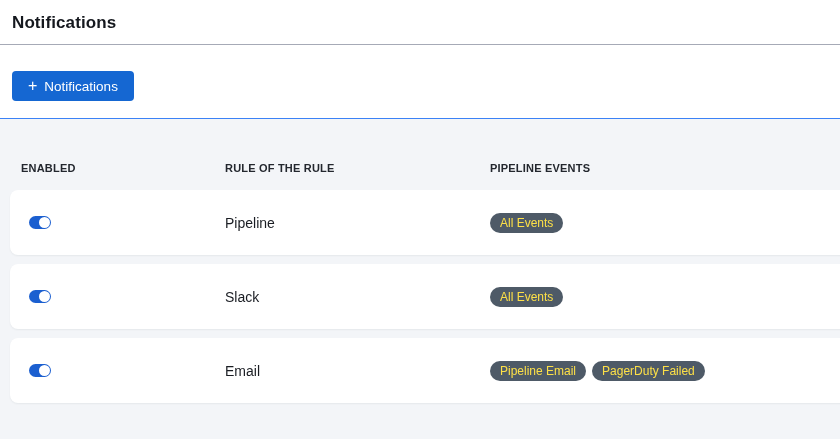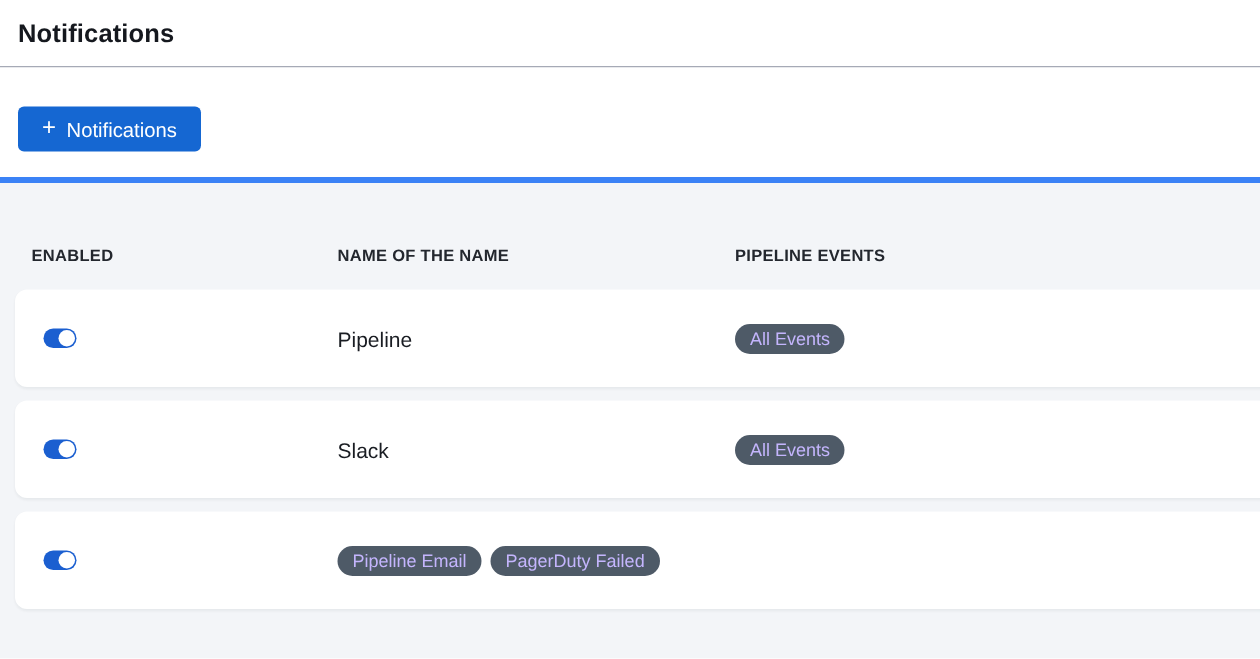--- a/index.html
+++ b/index.html
@@ -55,21 +55,21 @@
     margin-right: 7px;
     line-height: 1;
     position: relative;
     top: -0.5px;
   }
 
   
   .table-section {
     height: 321px;
     background: #f3f5f8;
-    border-top: 4px solid #3b82f6;
+    border-top: 1px solid #3b82f6;
     overflow: hidden;
   }
   .grid-cols {
     display: grid;
     grid-template-columns: 204px 265px 1fr;
     align-items: center;
   }
   .table-head {
     height: 71px;
     padding: 0 0 16px 21px;
@@ -113,21 +113,21 @@
     font-size: 14px;
     color: #1a1d23;
   }
   .badges { display: flex; gap: 6px; }
   .badge {
     display: inline-block;
     height: 20px;
     line-height: 20px;
     padding: 0 10px;
     background: var(--badge-bg);
-    color: #c4b5fd;
+    color: #fde047;
     font-size: 12px;
     border-radius: 10px;
     white-space: nowrap;
   }
 </style>
 </head>
 <body>
 
 <div class="page-header">
   <div class="page-title">Notifications</div>
@@ -136,21 +136,21 @@
 <div class="toolbar">
   <button class="add-btn">
     <span class="plus">+</span>
     <span>Notifications</span>
   </button>
 </div>
 
 <div class="table-section">
   <div class="table-head grid-cols">
     <span class="col-header">ENABLED</span>
-    <span class="col-header">NAME OF THE NAME</span>
+    <span class="col-header">RULE OF THE RULE</span>
     <span class="col-header">PIPELINE EVENTS</span>
   </div>
   <div id="rows-container">
   <div class="row-card grid-cols">
     <div class="cell-enabled">
       <div class="toggle">
         <span class="knob"></span>
       </div>
     </div>
     <div class="rule-name">Pipeline</div>
@@ -170,19 +170,20 @@
           <span class="badge">All Events</span>
         </div>
   </div>
 
   <div class="row-card grid-cols">
     <div class="cell-enabled">
       <div class="toggle">
         <span class="knob"></span>
       </div>
     </div>
+    <div class="rule-name">Email</div>
     <div class="badges">
           <span class="badge">Pipeline Email</span>
           <span class="badge">PagerDuty Failed</span>
         </div>
   </div>
 </div>
 </div>
 
 </body></html>

